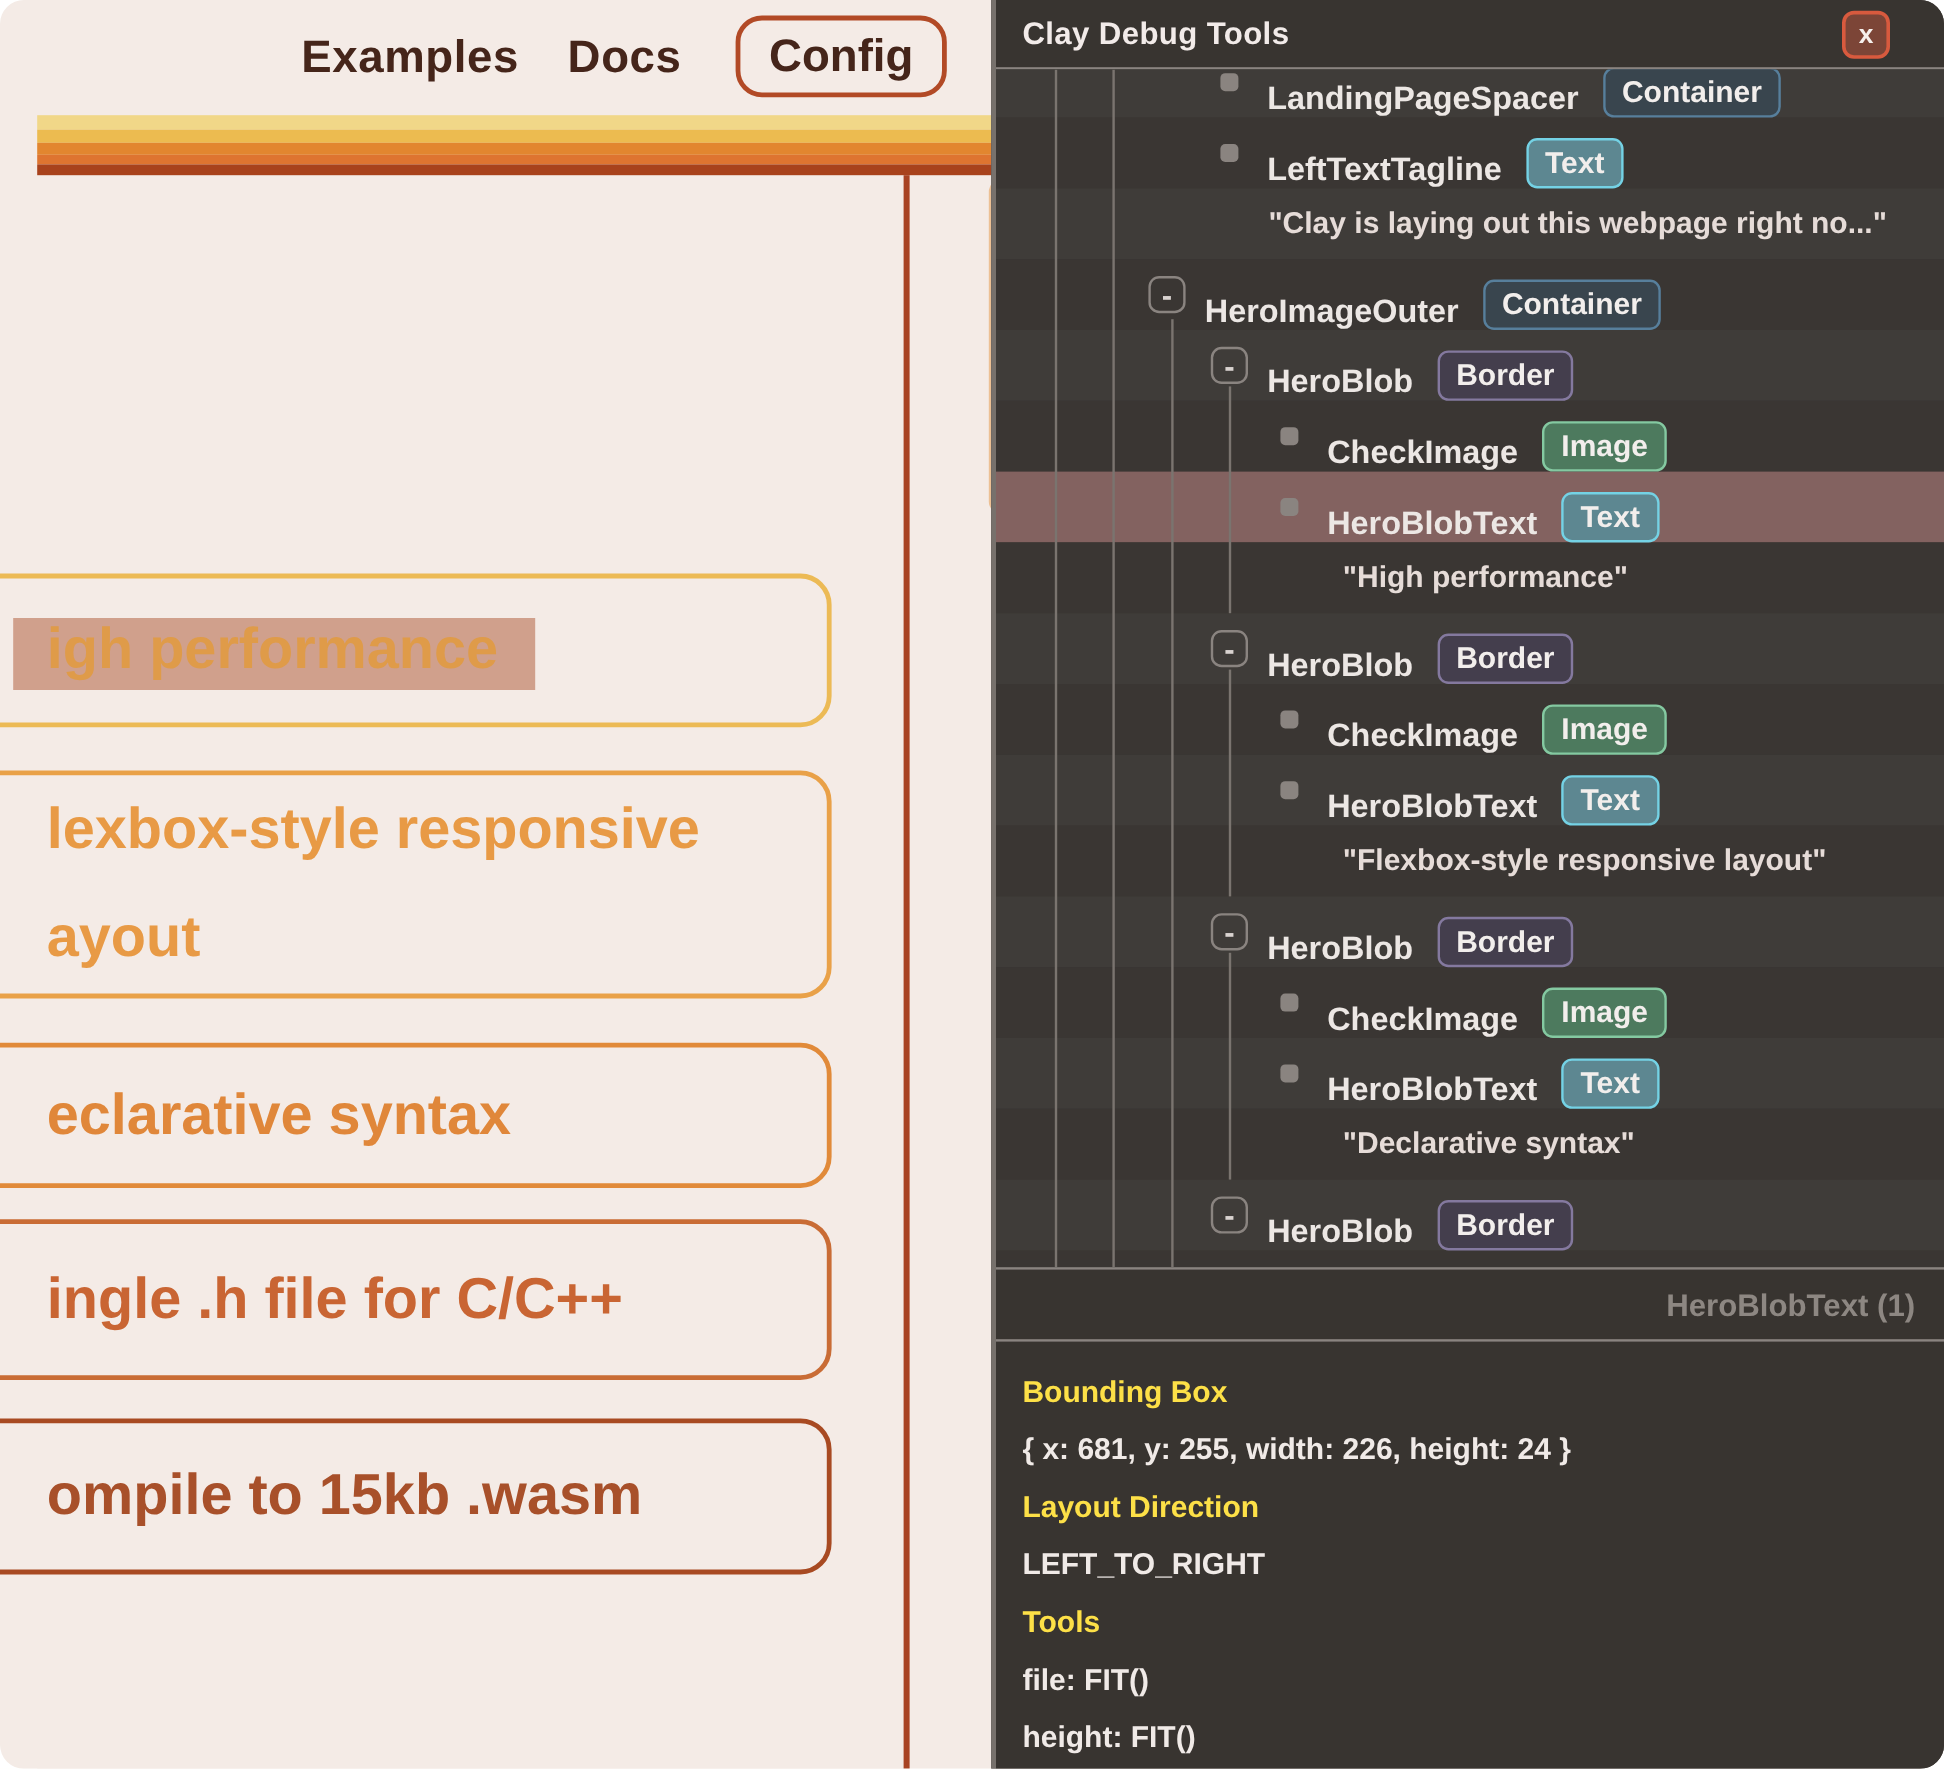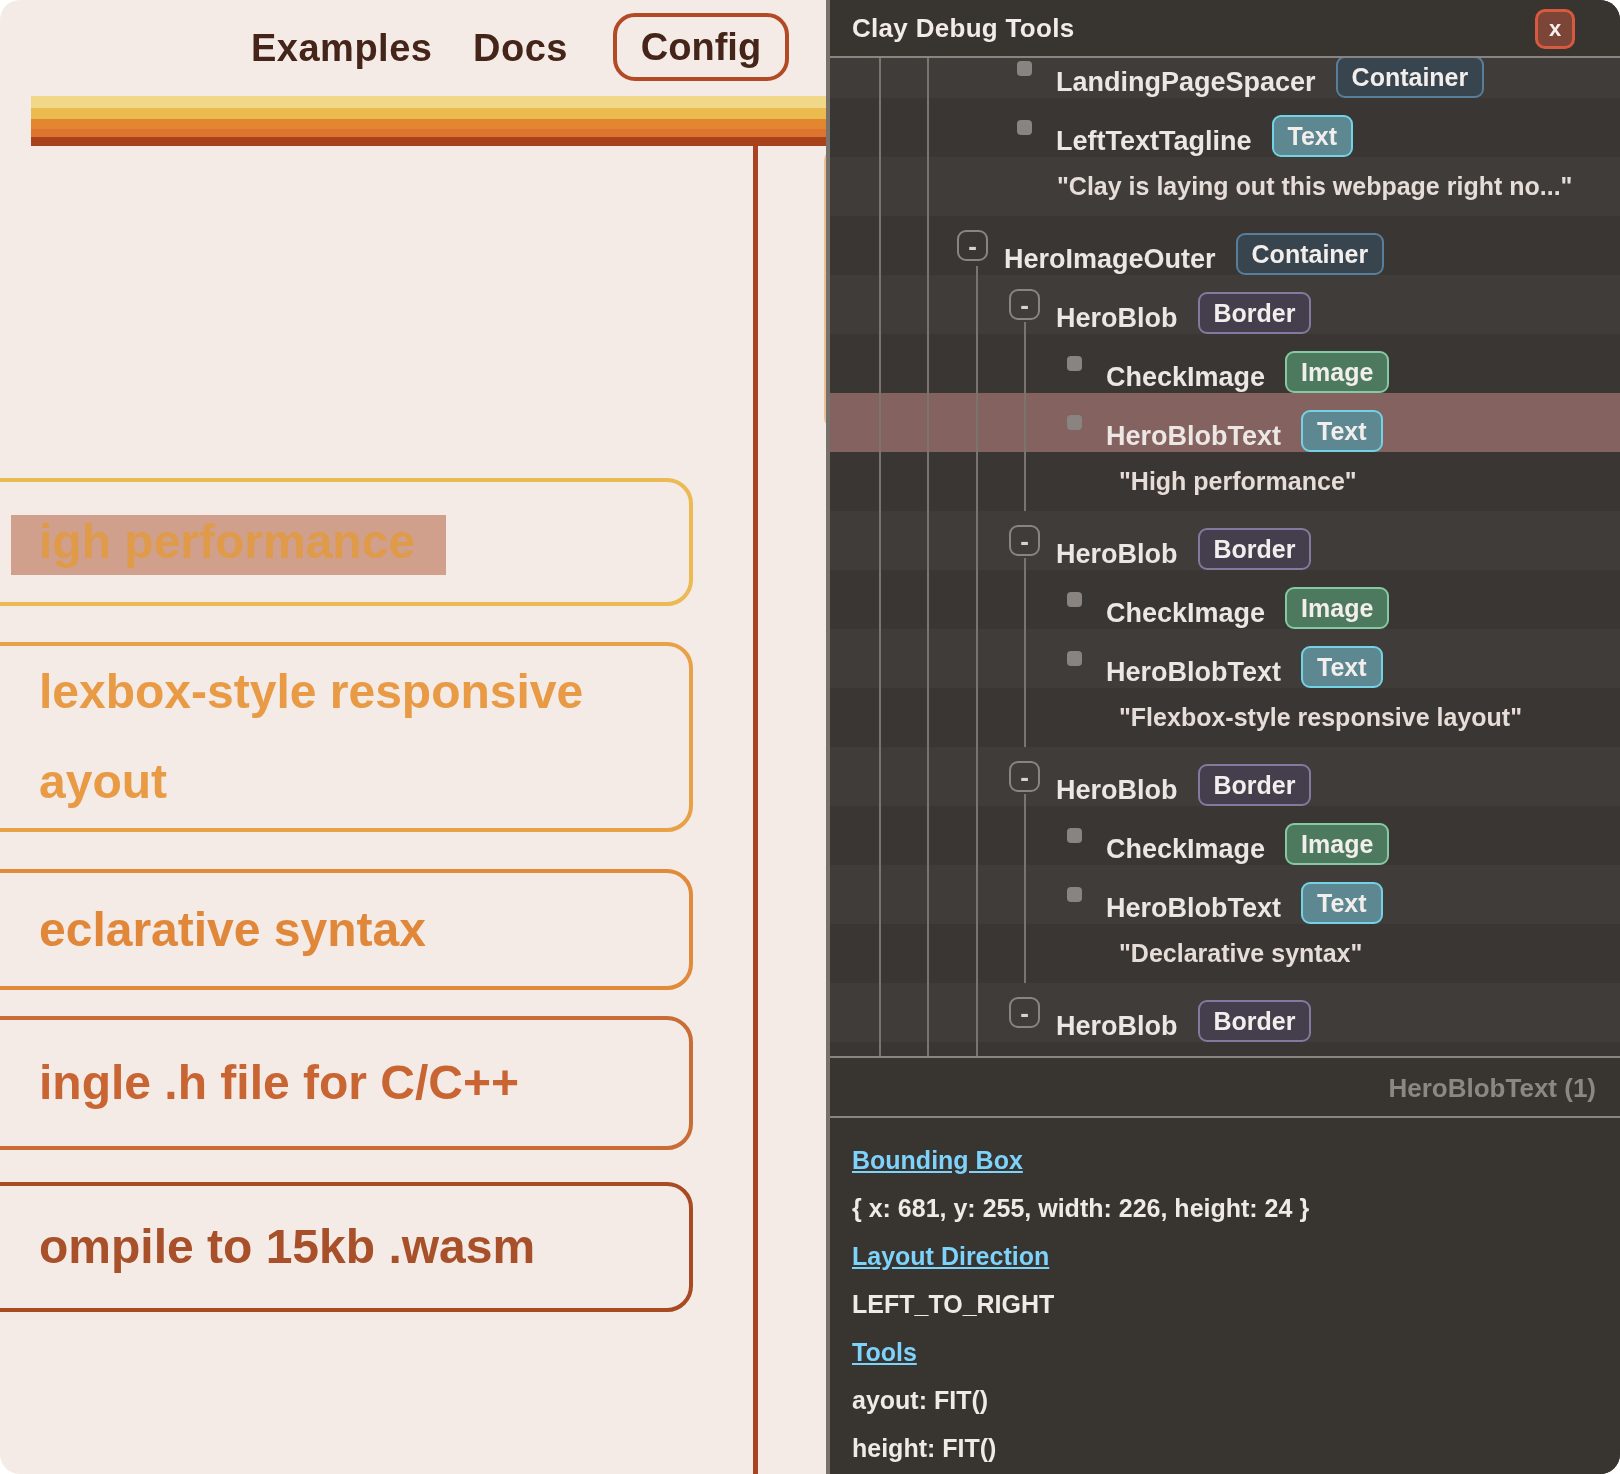--- a/index.html
+++ b/index.html
@@ -55,21 +55,21 @@
     font-size:25px; font-weight:700; color:#e6dcd8; z-index:4; white-space:nowrap; }
   .config { position:absolute; left:0; top:1056px; right:0; bottom:0; background:#383430;
     border-top:2px solid #8a8480; }
   .config-head { position:absolute; left:0; top:0; right:0; height:60px; border-bottom:2px solid #8a8480; }
   .config-title { position:absolute; left:22px; top:0; height:60px; display:flex; align-items:center;
     font-size:26px; font-weight:700; color:#f0eae7; }
   .config-selected { position:absolute; right:24px; top:0; height:60px; display:flex; align-items:center;
     font-size:26px; font-weight:700; color:#8d8782; }
   .cfg-row { position:absolute; left:22px; right:22px; height:48px; display:flex; align-items:center;
     font-size:25px; font-weight:700; white-space:nowrap; }
-  .cfg-label { color:#7dd3fc;text-decoration:underline; }
+  .cfg-label { color:#fde047; }
   .cfg-value { color:#f0eae7; }
 </style>
 </head>
 <body>
 
 <div class="screen">
 
   <div class="page">
     <div class="nav-item" style="left:220px">Examples</div>
     <div class="nav-item" style="left:442px">Docs</div>
@@ -190,19 +190,19 @@
     <div class="config">
       <div class="config-head">
         <div class="config-selected">HeroBlobText (1)</div>
       </div>
       <div id="configRows">
           <div class="cfg-row cfg-label" style="top: 78px;">Bounding Box</div>
           <div class="cfg-row cfg-value" style="top: 126px;">{ x: 681, y: 255, width: 226, height: 24 }</div>
           <div class="cfg-row cfg-label" style="top: 174px;">Layout Direction</div>
           <div class="cfg-row cfg-value" style="top: 222px;">LEFT_TO_RIGHT</div>
           <div class="cfg-row cfg-label" style="top: 270px;">Tools</div>
-          <div class="cfg-row cfg-value" style="top: 318px;">ayout: FIT()</div>
+          <div class="cfg-row cfg-value" style="top: 318px;">file: FIT()</div>
           <div class="cfg-row cfg-value" style="top: 366px;">height: FIT()</div>
         </div>
     </div>
   </div>
 
 </div>
 
 </body></html>

